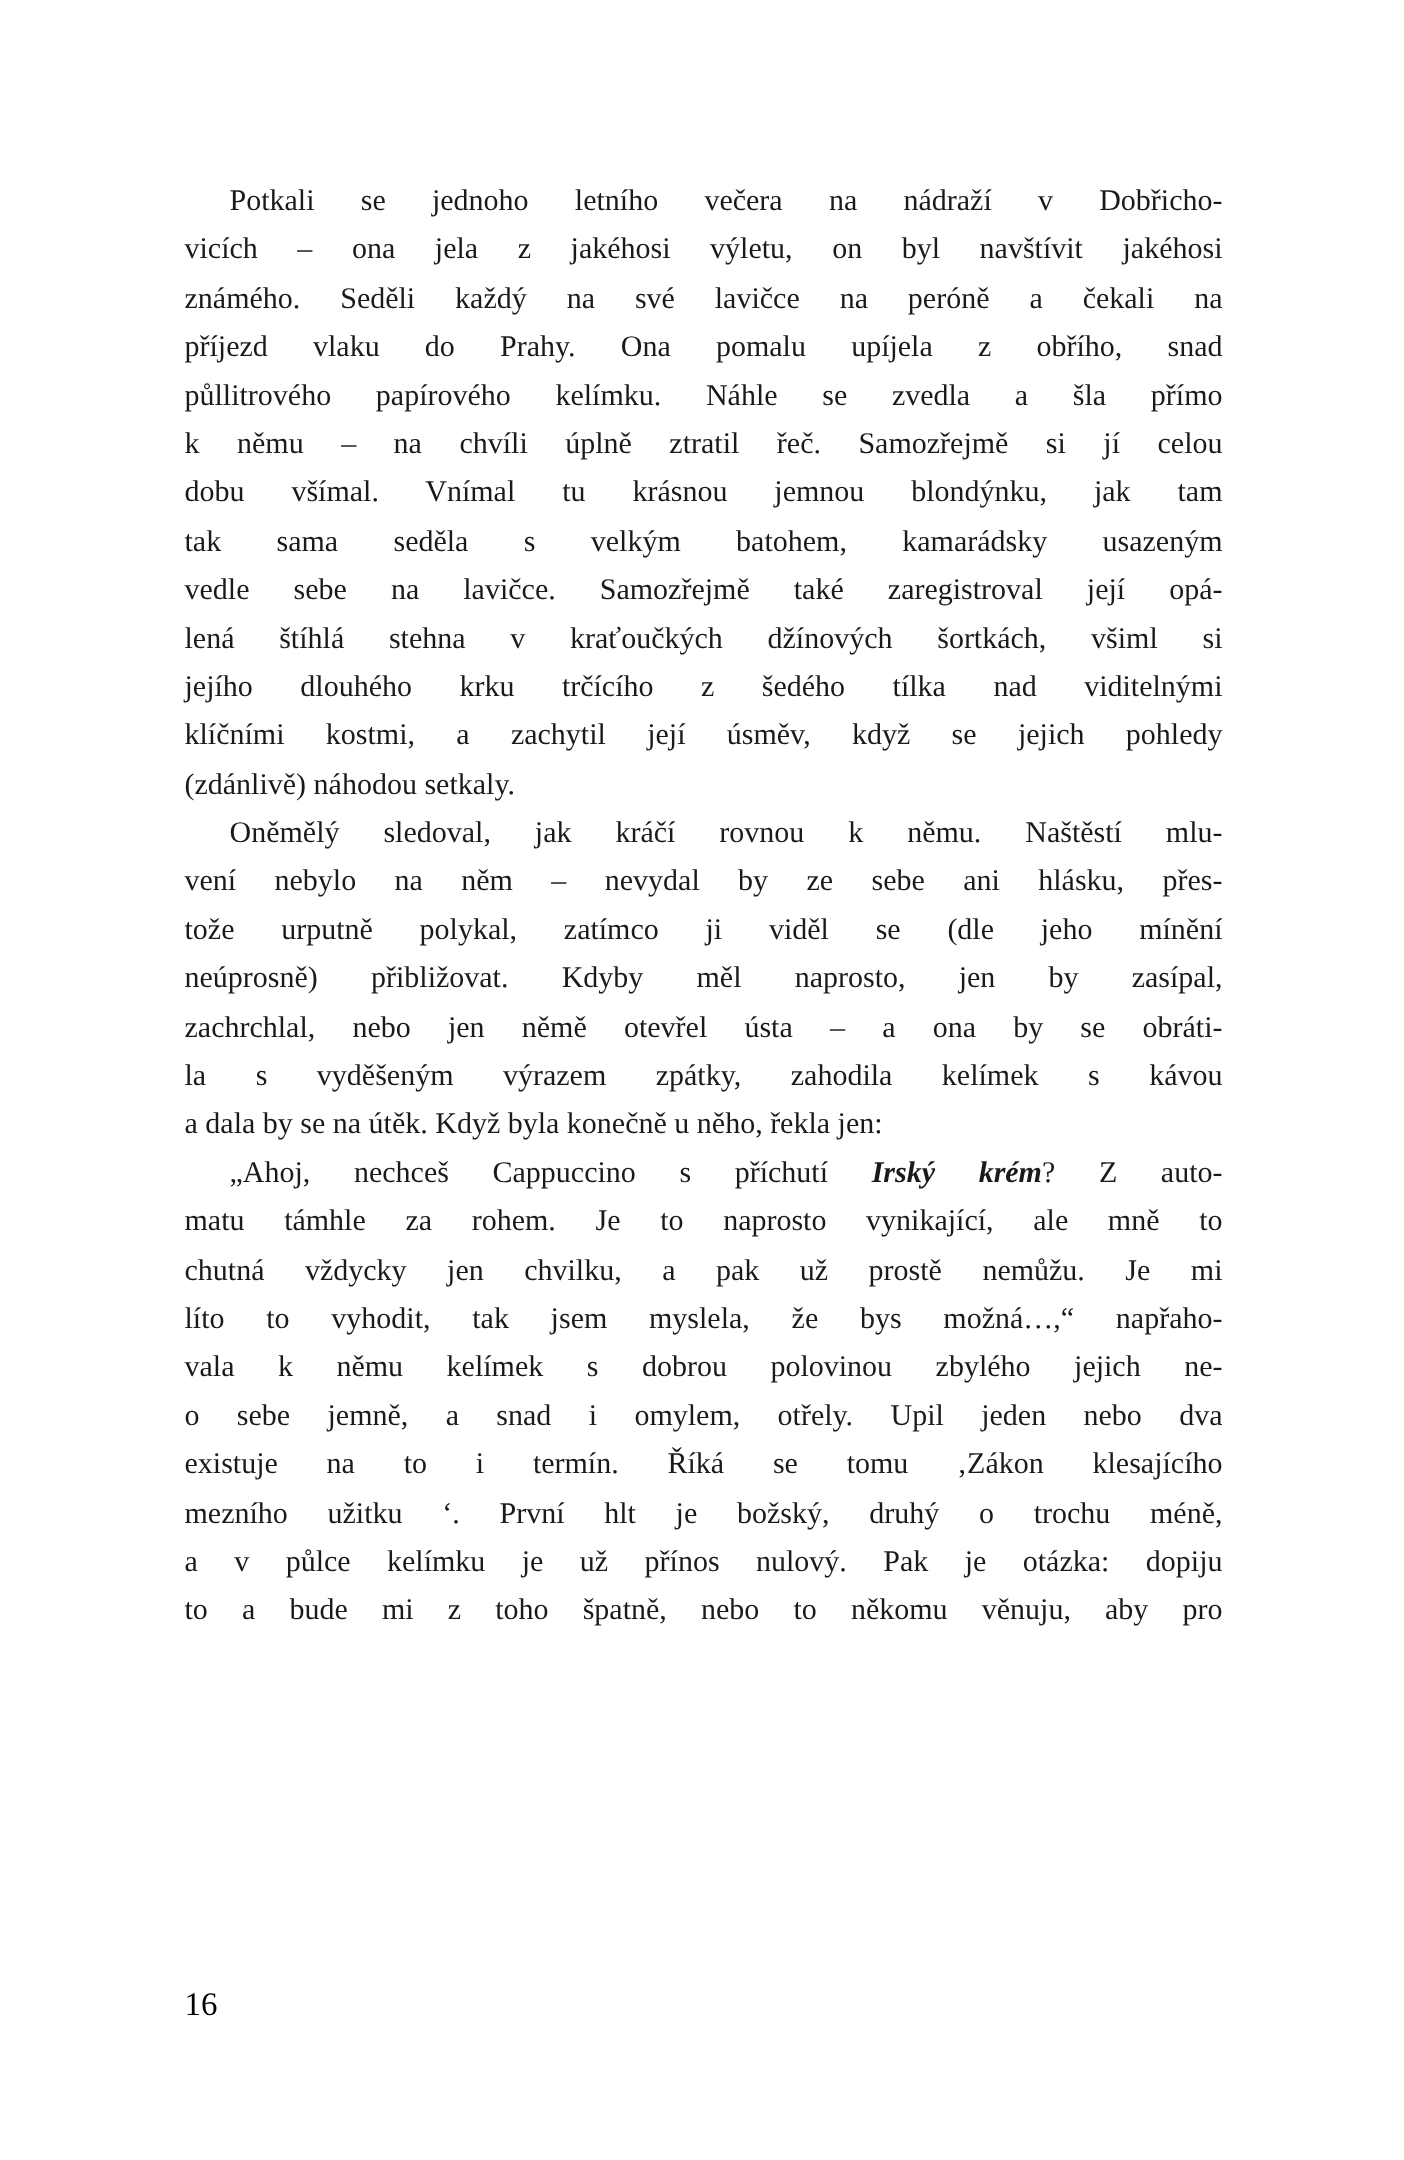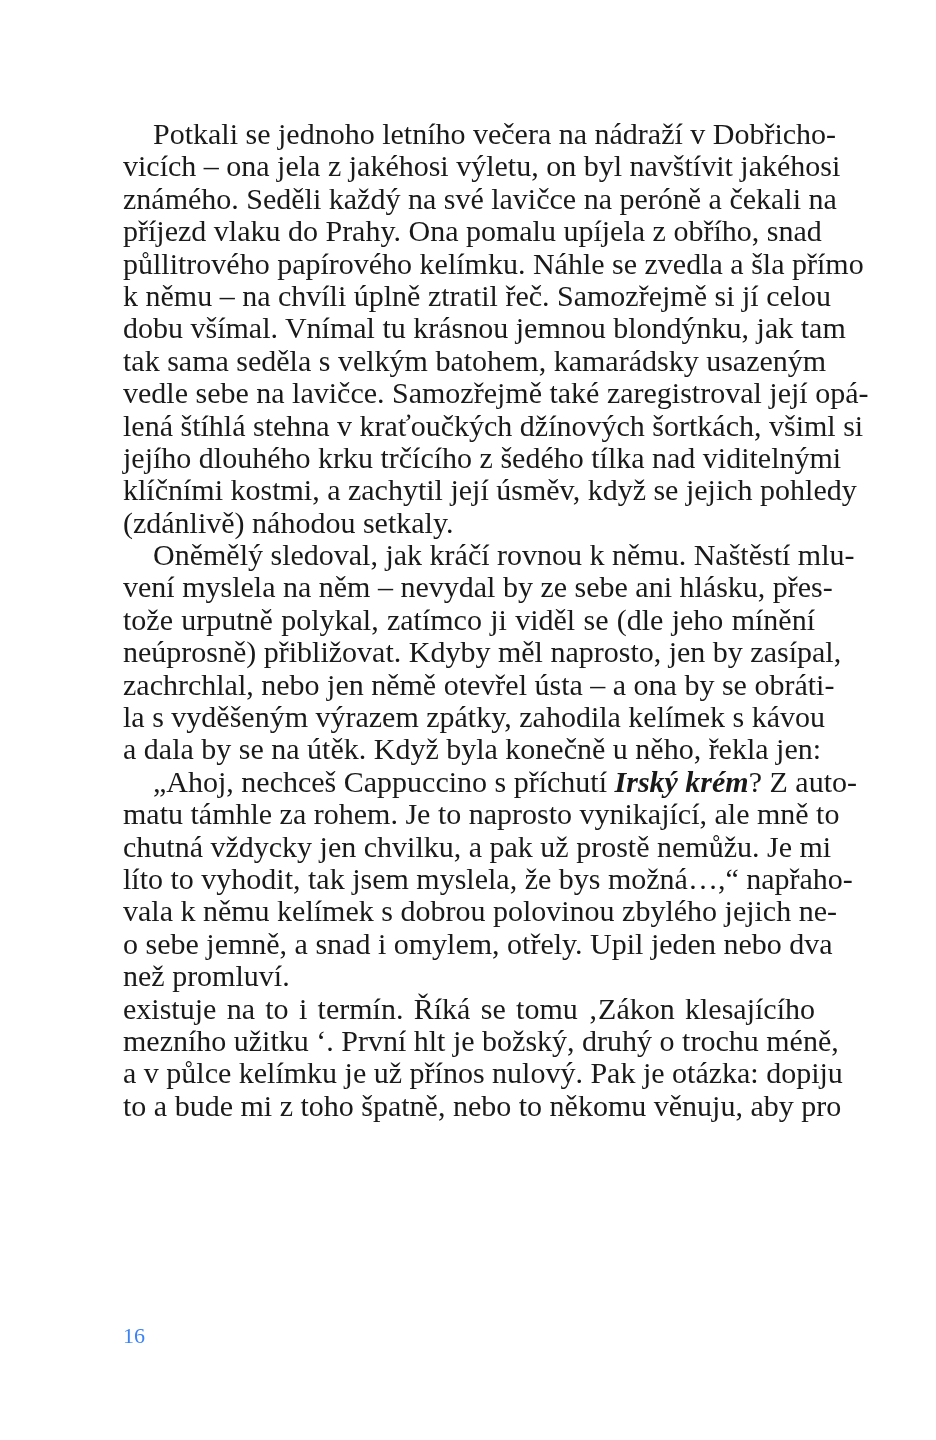--- a/index.html
+++ b/index.html
@@ -19,21 +19,21 @@
       width: 936px;
       height: 1440px;
       background: #ffffff;
     }
     .text-block {
       position: absolute;
       left: 123px;
       top: 118px;
       width: 692px;
       font-family: "Liberation Serif", "DejaVu Serif", serif;
-      font-size: 30px;
+      font-size: 20px;
       line-height: 32.4px;
       color: #1a1a1a;
     }
     .line {
       display: block;
       white-space: nowrap;
       text-align: justify;
       text-align-last: justify;
       height: 32.4px;
     }
@@ -46,21 +46,21 @@
     .line em {
       font-style: italic;
       font-weight: bold;
     }
     .page-number {
       position: absolute;
       left: 123px;
       top: 1323px;
       font-family: "Liberation Serif", "DejaVu Serif", serif;
       font-size: 22px;
-      color: #3b82f6;
+      color: #000000;
     }
   </style>
 </head>
 <body>
 
 <div class="page">
   <div class="text-block">
 
     <span class="line indent">Potkali se jednoho letního večera na nádraží v Dobřicho-</span>
     <span class="line">vicích – ona jela z jakéhosi výletu, on byl navštívit jakéhosi</span>
@@ -70,34 +70,33 @@
     <span class="line">k němu – na chvíli úplně ztratil řeč. Samozřejmě si jí celou</span>
     <span class="line">dobu všímal. Vnímal tu krásnou jemnou blondýnku, jak tam</span>
     <span class="line">tak sama seděla s velkým batohem, kamarádsky usazeným</span>
     <span class="line">vedle sebe na lavičce. Samozřejmě také zaregistroval její opá-</span>
     <span class="line">lená štíhlá stehna v kraťoučkých džínových šortkách, všiml si</span>
     <span class="line">jejího dlouhého krku trčícího z šedého tílka nad viditelnými</span>
     <span class="line">klíčními kostmi, a zachytil její úsměv, když se jejich pohledy</span>
     <span class="line last">(zdánlivě) náhodou setkaly.</span>
 
     <span class="line indent">Oněmělý sledoval, jak kráčí rovnou k němu. Naštěstí mlu-</span>
-    <span class="line">vení myslela na něm – nevydal by ze sebe ani hlásku, přes-</span>
+    <span class="line">vení nebylo na něm – nevydal by ze sebe ani hlásku, přes-</span>
     <span class="line">tože urputně polykal, zatímco ji viděl se (dle jeho mínění</span>
     <span class="line">neúprosně) přibližovat. Kdyby měl naprosto, jen by zasípal,</span>
     <span class="line">zachrchlal, nebo jen němě otevřel ústa – a ona by se obráti-</span>
     <span class="line">la s vyděšeným výrazem zpátky, zahodila kelímek s kávou</span>
     <span class="line last">a dala by se na útěk. Když byla konečně u něho, řekla jen:</span>
 
     <span class="line indent"><span>„Ahoj, nechceš Cappuccino s příchutí </span><em>Irský krém</em><span>? Z auto-</span></span>
     <span class="line">matu támhle za rohem. Je to naprosto vynikající, ale mně to</span>
     <span class="line">chutná vždycky jen chvilku, a pak už prostě nemůžu. Je mi</span>
     <span class="line">líto to vyhodit, tak jsem myslela, že bys možná…,“ napřaho-</span>
     <span class="line">vala k němu kelímek s dobrou polovinou zbylého jejich ne-</span>
     <span class="line">o sebe jemně, a snad i omylem, otřely. Upil jeden nebo dva</span>
-    <span class="line last">než promluví.</span>
 
     <span class="line">existuje na to i termín. Říká se tomu ‚Zákon klesajícího</span>
     <span class="line">mezního užitku ‘. První hlt je božský, druhý o trochu méně,</span>
     <span class="line">a v půlce kelímku je už přínos nulový. Pak je otázka: dopiju</span>
     <span class="line">to a bude mi z toho špatně, nebo to někomu věnuju, aby pro</span>
   </div>
 
   <div class="page-number">16</div>
 </div>
 

